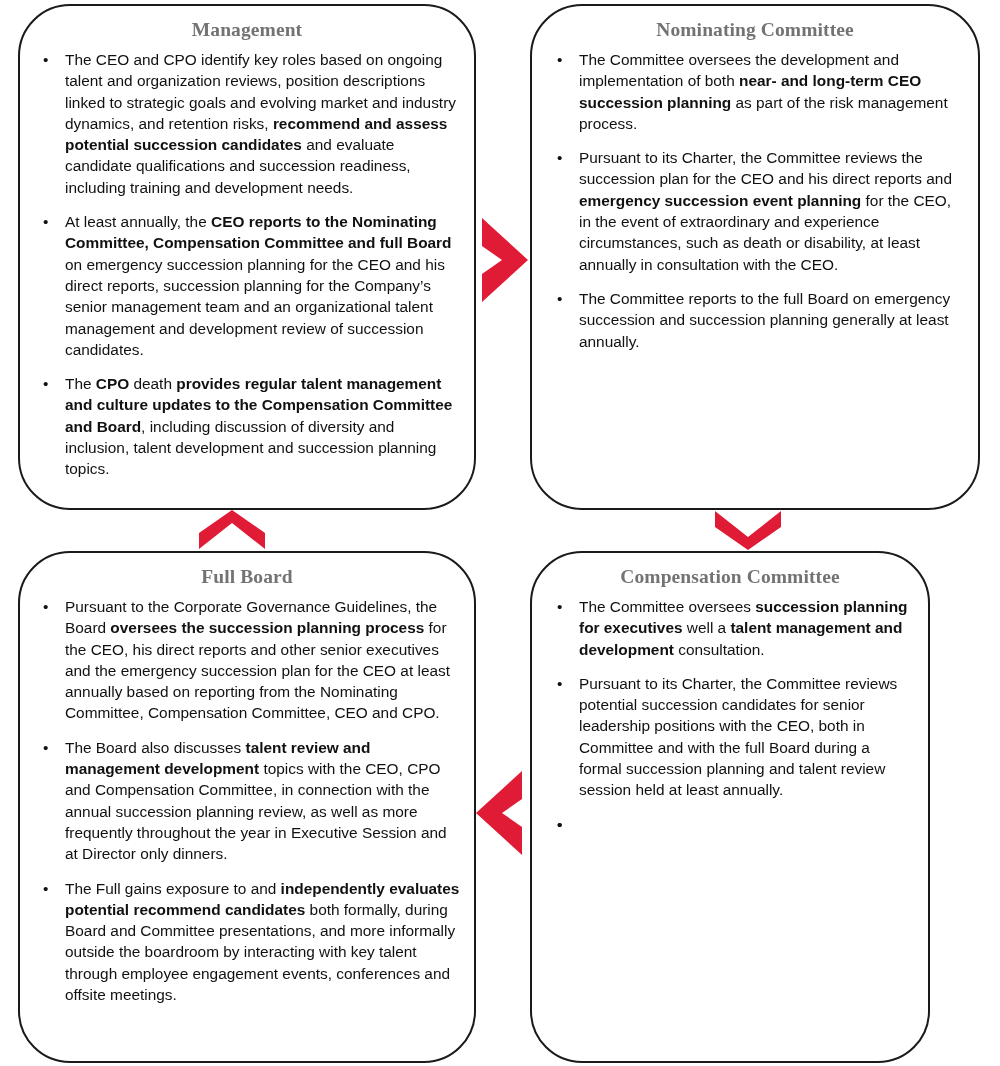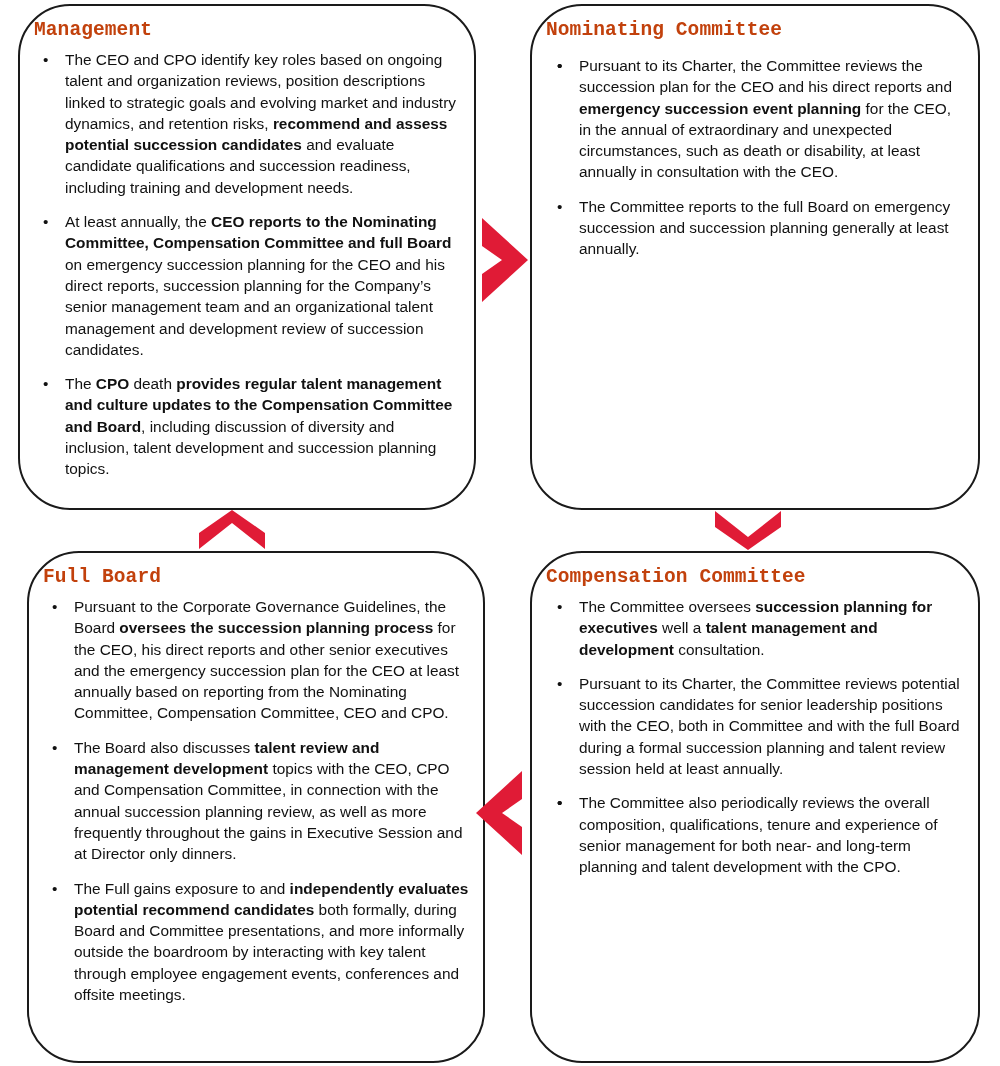--- a/index.html
+++ b/index.html
@@ -26,32 +26,32 @@
     position: absolute;
     border: 2.2px solid #1a1a1a;
     border-radius: 52px;
     background: #ffffff;
     padding: 8px 14px 10px 14px;
     overflow: hidden;
   }
 
   .box-management      { left: 18px;  top: 4px;   width: 458px; height: 506px; }
   .box-nominating      { left: 530px; top: 4px;   width: 450px; height: 506px; }
-  .box-fullboard       { left: 27px;  top: 551px; width: 458px; height: 512px; }
-  .box-compensation    { left: 530px; top: 551px; width: 450px; height: 512px; }
+  .box-fullboard       { left: 18px;  top: 551px; width: 458px; height: 512px; }
+  .box-compensation    { left: 530px; top: 551px; width: 400px; height: 512px; }
 
   .box-title {
-    text-align: left;
-    color: #c2410c;
+    text-align: center;
+    color: #737373;
     font-weight: bold;
     font-size: 19.5px;
     line-height: 24px;
     letter-spacing: 0.1px;
     margin: 4px 0 7px 0;
-    font-family: Liberation Mono, monospace;
+    font-family: Liberation Serif, serif;
   }
 
   .bullets {
     list-style: none;
     margin: 0;
     padding: 0;
   }
 
   .bullet {
     position: relative;
@@ -103,42 +103,42 @@
     <ul class="bullets">
         <li class="bullet"><span class="dot">•</span><span><span>The CEO and CPO identify key roles based on ongoing talent and organization reviews, position descriptions linked to strategic goals and evolving market and industry dynamics, and retention risks, </span><b>recommend and assess potential succession candidates</b><span> and evaluate candidate qualifications and succession readiness, including training and development needs.</span></span></li>
         <li class="bullet"><span class="dot">•</span><span><span>At least annually, the </span><b>CEO reports to the Nominating Committee, Compensation Committee and full Board</b><span> on emergency succession planning for the CEO and his direct reports, succession planning for the Company’s senior management team and an organizational talent management and development review of succession candidates.</span></span></li>
         <li class="bullet"><span class="dot">•</span><span><span>The </span><b>CPO</b><span> death </span><b>provides regular talent management and culture updates to the Compensation Committee and Board</b><span>, including discussion of diversity and inclusion, talent development and succession planning topics.</span></span></li>
       </ul>
   </div>
 
   <div class="box box-nominating">
     <div class="box-title">Nominating Committee</div>
     <ul class="bullets">
-        <li class="bullet"><span class="dot">•</span></li>
-        <li class="bullet"><span class="dot">•</span><span><span>Pursuant to its Charter, the Committee reviews the succession plan for the CEO and his direct reports and </span><b>emergency succession event planning</b><span> for the CEO, in the annual of extraordinary and unexpected circumstances, such as death or disability, at least annually in consultation with the CEO.</span></span></li>
+        <li class="bullet"><span class="dot">•</span><span><span>The Committee oversees the development and implementation of both </span><b>near- and long-term CEO succession planning</b><span> as part of the risk management process.</span></span></li>
+        <li class="bullet"><span class="dot">•</span><span><span>Pursuant to its Charter, the Committee reviews the succession plan for the CEO and his direct reports and </span><b>emergency succession event planning</b><span> for the CEO, in the event of extraordinary and experience circumstances, such as death or disability, at least annually in consultation with the CEO.</span></span></li>
         <li class="bullet"><span class="dot">•</span><span><span>The Committee reports to the full Board on emergency succession and succession planning generally at least annually.</span></span></li>
       </ul>
   </div>
 
   <div class="box box-fullboard">
     <div class="box-title">Full Board</div>
     <ul class="bullets">
         <li class="bullet"><span class="dot">•</span><span><span>Pursuant to the Corporate Governance Guidelines, the Board </span><b>oversees the succession planning process</b><span> for the CEO, his direct reports and other senior executives and the emergency succession plan for the CEO at least annually based on reporting from the Nominating Committee, Compensation Committee, CEO and CPO.</span></span></li>
-        <li class="bullet"><span class="dot">•</span><span><span>The Board also discusses </span><b>talent review and management development</b><span> topics with the CEO, CPO and Compensation Committee, in connection with the annual succession planning review, as well as more frequently throughout the gains in Executive Session and at Director only dinners.</span></span></li>
+        <li class="bullet"><span class="dot">•</span><span><span>The Board also discusses </span><b>talent review and management development</b><span> topics with the CEO, CPO and Compensation Committee, in connection with the annual succession planning review, as well as more frequently throughout the year in Executive Session and at Director only dinners.</span></span></li>
         <li class="bullet"><span class="dot">•</span><span><span>The Full gains exposure to and </span><b>independently evaluates potential recommend candidates</b><span> both formally, during Board and Committee presentations, and more informally outside the boardroom by interacting with key talent through employee engagement events, conferences and offsite meetings.</span></span></li>
       </ul>
   </div>
 
   <div class="box box-compensation">
     <div class="box-title">Compensation Committee</div>
     <ul class="bullets">
         <li class="bullet"><span class="dot">•</span><span><span>The Committee oversees </span><b>succession planning for executives</b><span> well a </span><b>talent management and development</b><span> consultation.</span></span></li>
         <li class="bullet"><span class="dot">•</span><span><span>Pursuant to its Charter, the Committee reviews potential succession candidates for senior leadership positions with the CEO, both in Committee and with the full Board during a formal succession planning and talent review session held at least annually.</span></span></li>
         <li class="bullet"><span class="dot">•</span></li>
-        <li class="bullet"><span class="dot">•</span><span><span>The Committee also periodically reviews the overall composition, qualifications, tenure and experience of senior management for both near- and long-term planning and talent development with the CPO.</span></span></li>
+        <li class="bullet"><span class="dot">•</span></li>
       </ul>
   </div>
 
   <div class="arrow arrow-right">
     <svg width="56" height="92" viewBox="0 0 56 92" aria-hidden="true">
       <polygon points="6,4 52,46 6,88 6,60 26,46 6,32" fill="#E01B36"></polygon>
     </svg>
   </div>
 
   <div class="arrow arrow-down">

